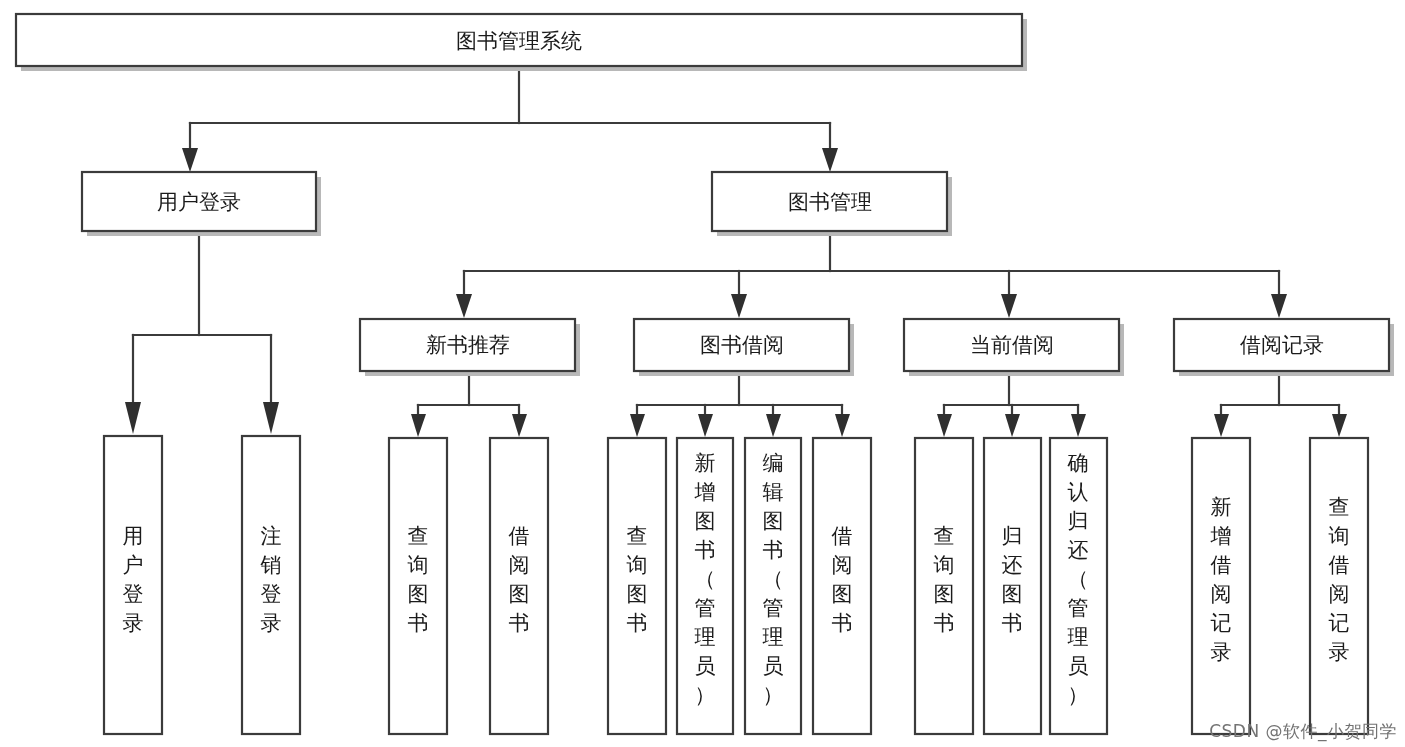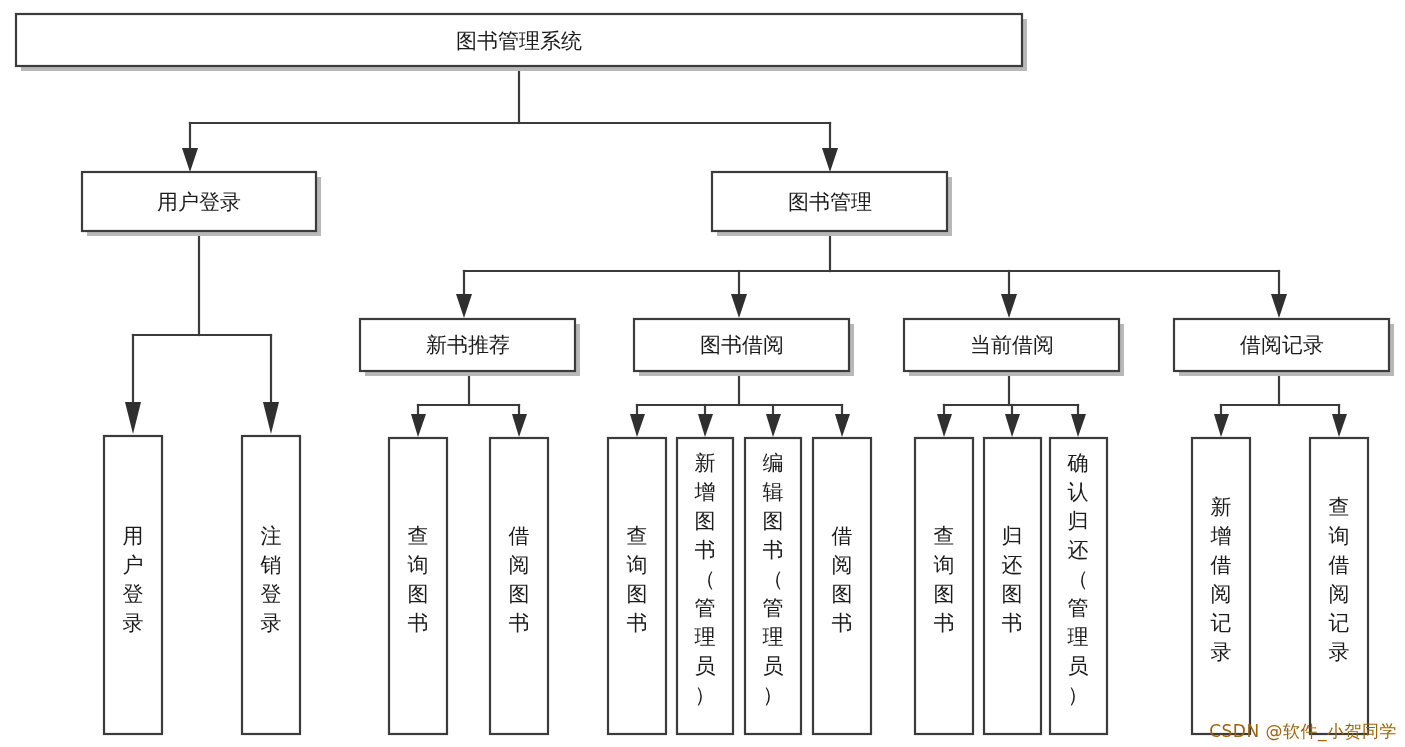--- a/index.html
+++ b/index.html
@@ -54,21 +54,21 @@
     font-size: 21px;
     fill: #1b1b1b;
     text-anchor: middle;
   }
   .watermark {
     position: absolute;
     right: 8px;
     bottom: 4px;
     font-family: "DejaVu Sans", "Liberation Sans", sans-serif;
     font-size: 17px;
-    color: #a16207;
+    color: #737373;
     white-space: nowrap;
     letter-spacing: 0.5px;
     user-select: none;
   }
 </style>
 </head>
 <body>
 
 <div id="page">
 

